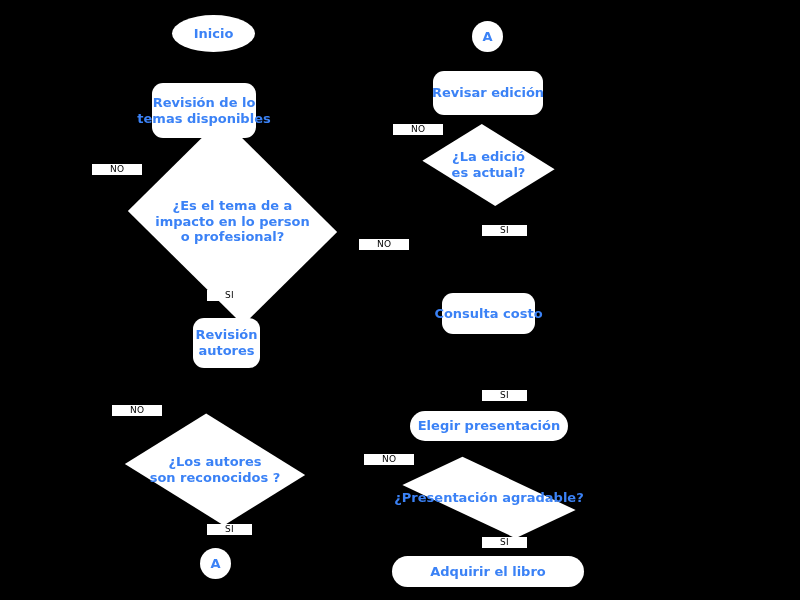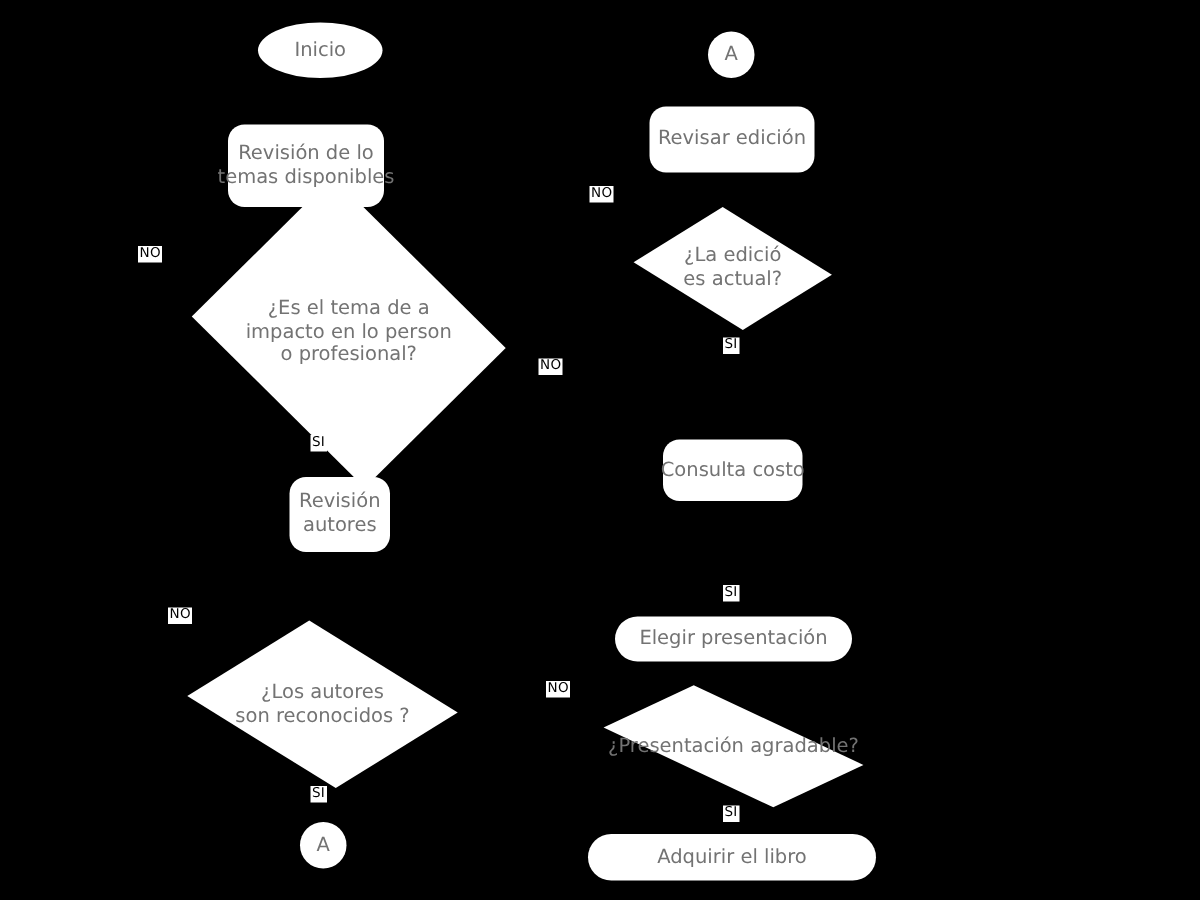--- a/index.html
+++ b/index.html
@@ -13,29 +13,30 @@
   #canvas {
     position: relative;
     width: 800px;
     height: 600px;
     background: #000000;
     overflow: hidden;
   }
   .node {
     position: absolute;
     background: #ffffff;
-    color: #737373;
+    color: #3b82f6;
     display: flex;
     align-items: center;
     justify-content: center;
     text-align: center;
     line-height: 1.22;
     box-sizing: border-box;
     overflow: visible;
     white-space: nowrap;
+    font-weight: bold;
   }
   .node .txt {
     position: relative;
     z-index: 3;
     pointer-events: none;
   }
   
   .terminator {
     border-radius: 50%;
     font-size: 13px;
@@ -76,21 +77,21 @@
   .decision.wide .dia {
     transform: scaleY(0.47) rotate(45deg);
   }
   
   .edge-label {
     position: absolute;
     background: #ffffff;
     color: #000000;
     font-size: 9px;
     line-height: 11px;
-    padding: 0px 1px;
+    padding: 0px 18px;
     letter-spacing: 0.2px;
     z-index: 6;
   }
 </style>
 </head>
 <body>
 
 <div id="canvas">
 
   <div class="node terminator" style="left:172px; top:15px; width:83px; height:37px;">
@@ -130,21 +131,21 @@
   <div class="node connector" style="left:472px; top:21px; width:31px; height:31px;">
     <span class="txt">A</span>
   </div>
 
   <div class="node process" style="left:433px; top:71px; width:110px; height:44px;justify-content:center;">
     <span class="txt">Revisar edición</span>
   </div>
 
   <div class="edge-label" style="left:393px; top:124px;">NO</div>
 
-  <div class="node decision" style="left:437px; top:137px; width:103px; height:84px;">
+  <div class="node decision" style="left:437px; top:123px; width:103px; height:84px;">
     <span class="dia"></span>
     <span class="txt">¿La edició<br>es actual?</span>
   </div>
 
   <div class="edge-label" style="left:482px; top:225px;">SI</div>
 
   <div class="edge-label" style="left:359px; top:239px;">NO</div>
 
   <div class="node process" style="left:442px; top:253px; width:93px; height:41px;margin-top:40px;">
     <span class="txt">Consulta costo</span>

